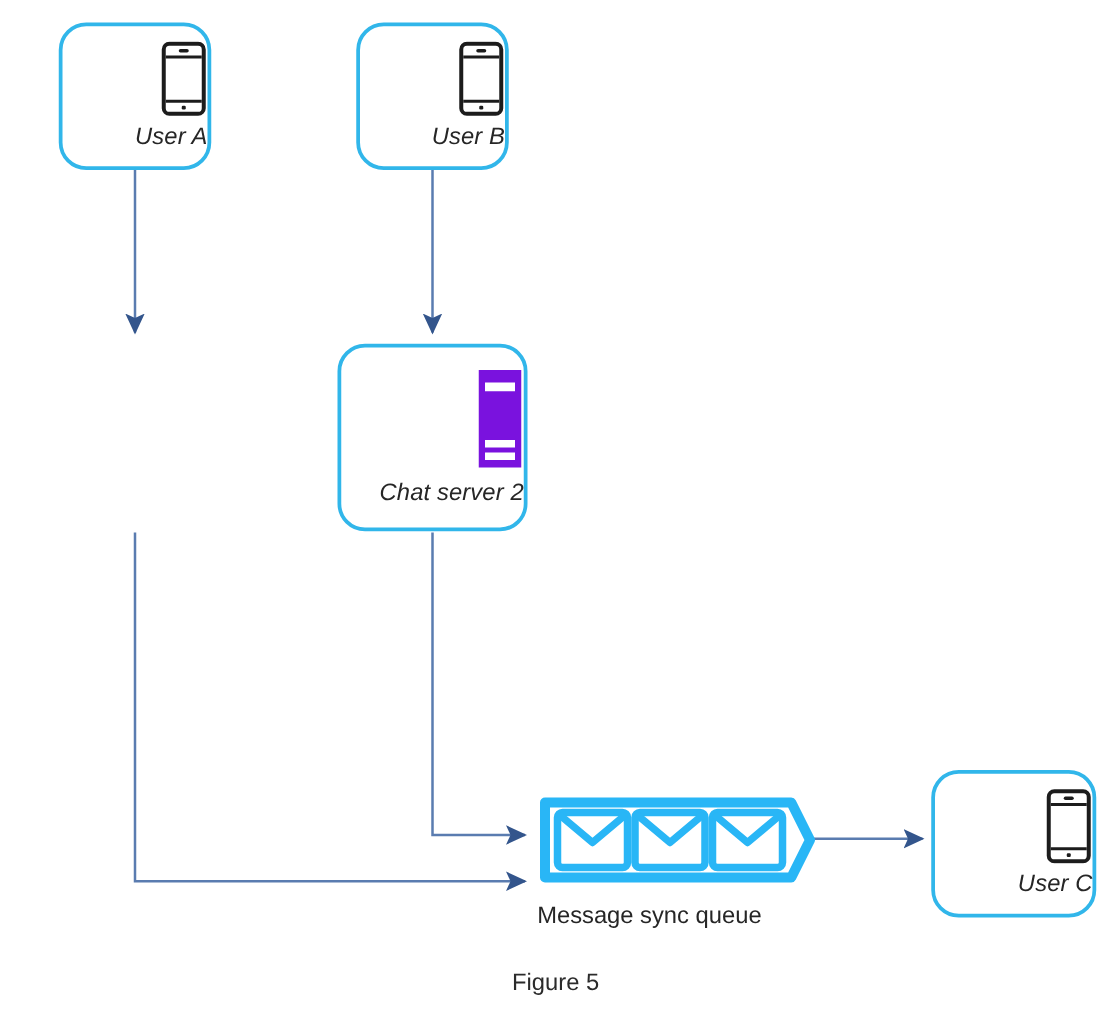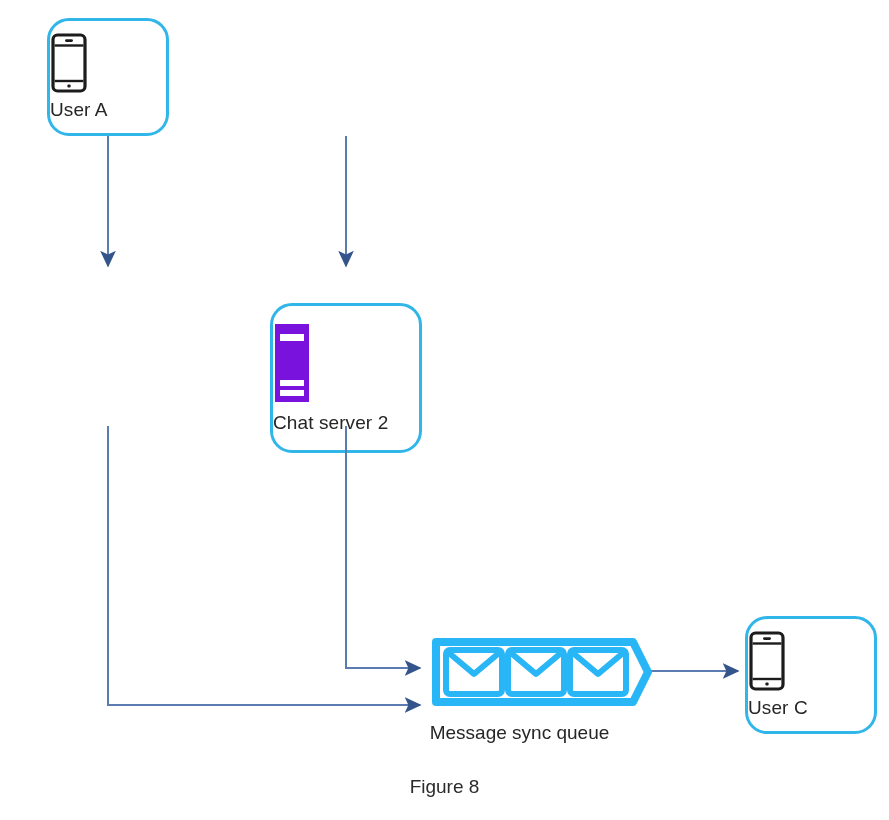--- a/index.html
+++ b/index.html
@@ -21,22 +21,23 @@
   }
   
   .node {
     position: absolute;
     box-sizing: border-box;
     background: #ffffff;
     border: 3px solid #31b6ea;
     border-radius: 22px;
     display: flex;
     flex-direction: column;
-    align-items: flex-start;
+    align-items: flex-end;
     justify-content: center;
+    font-style: italic;
   }
   .node-label {
     font-size: 19px;
     line-height: 22px;
     color: #262626;
     letter-spacing: 0.1px;
     white-space: nowrap;
   }
   .node .icon-wrap {
     display: flex;
@@ -46,21 +47,21 @@
   
   .node.user   { width: 122px; height: 118px; }
   .node.user .icon-wrap { margin-bottom: 6px; }
   
   .node.server { width: 152px; height: 150px; }
   .node.server .icon-wrap { margin-bottom: 8px; }
 
   #user-a  { left: 47px;  top: 18px; }
   #user-b  { left: 285px; top: 18px; }
   #chat-1  { left: 33px;  top: 275px; }
-  #chat-2  { left: 270px; top: 275px; margin-top: 28px; }
+  #chat-2  { left: 270px; top: 275px; }
   #user-c  { left: 745px; top: 616px; width: 132px; height: 118px; }
 
   
   #edges, #queue-layer {
     position: absolute;
     left: 0;
     top: 0;
     width: 889px;
     height: 820px;
   }
@@ -137,20 +138,32 @@
         <rect x="3" y="2" width="32" height="56" rx="4.5" fill="#ffffff" stroke="#1c1c1c" stroke-width="3.2"></rect>
         <line x1="4.6" y1="12.5" x2="33.4" y2="12.5" stroke="#1c1c1c" stroke-width="2.4"></line>
         <line x1="4.6" y1="48" x2="33.4" y2="48" stroke="#1c1c1c" stroke-width="2.4"></line>
         <rect x="15" y="6.2" width="8" height="2.8" rx="1.4" fill="#1c1c1c"></rect>
         <rect x="17.4" y="51.6" width="3.2" height="3" rx="1" fill="#1c1c1c"></rect>
       </svg>
     </span>
     <span class="node-label">User A</span>
   </div>
 
+  <div class="node user" id="user-b">
+    <span class="icon-wrap">
+      <svg width="38" height="60" viewBox="0 0 38 60" xmlns="http://www.w3.org/2000/svg">
+        <rect x="3" y="2" width="32" height="56" rx="4.5" fill="#ffffff" stroke="#1c1c1c" stroke-width="3.2"></rect>
+        <line x1="4.6" y1="12.5" x2="33.4" y2="12.5" stroke="#1c1c1c" stroke-width="2.4"></line>
+        <line x1="4.6" y1="48" x2="33.4" y2="48" stroke="#1c1c1c" stroke-width="2.4"></line>
+        <rect x="15" y="6.2" width="8" height="2.8" rx="1.4" fill="#1c1c1c"></rect>
+        <rect x="17.4" y="51.6" width="3.2" height="3" rx="1" fill="#1c1c1c"></rect>
+      </svg>
+    </span>
+    <span class="node-label">User B</span>
+  </div>
 
 
   <div class="node server" id="chat-2">
     <span class="icon-wrap">
       <svg width="38" height="82" viewBox="0 0 38 82" xmlns="http://www.w3.org/2000/svg">
         <rect x="2" y="2" width="34" height="78" fill="#7a12de"></rect>
         <rect x="7" y="12" width="24" height="7" fill="#ffffff"></rect>
         <rect x="7" y="58" width="24" height="6" fill="#ffffff"></rect>
         <rect x="7" y="68" width="24" height="6" fill="#ffffff"></rect>
       </svg>
@@ -166,15 +179,15 @@
         <line x1="4.6" y1="48" x2="33.4" y2="48" stroke="#1c1c1c" stroke-width="2.4"></line>
         <rect x="15" y="6.2" width="8" height="2.8" rx="1.4" fill="#1c1c1c"></rect>
         <rect x="17.4" y="51.6" width="3.2" height="3" rx="1" fill="#1c1c1c"></rect>
       </svg>
     </span>
     <span class="node-label">User C</span>
   </div>
 
   <div class="caption" id="queue-caption">Message sync queue</div>
 
-  <div class="caption" id="figure-caption">Figure 8</div>
+  <div class="caption" id="figure-caption">Figure 5</div>
 
 </div>
 
 </body></html>

